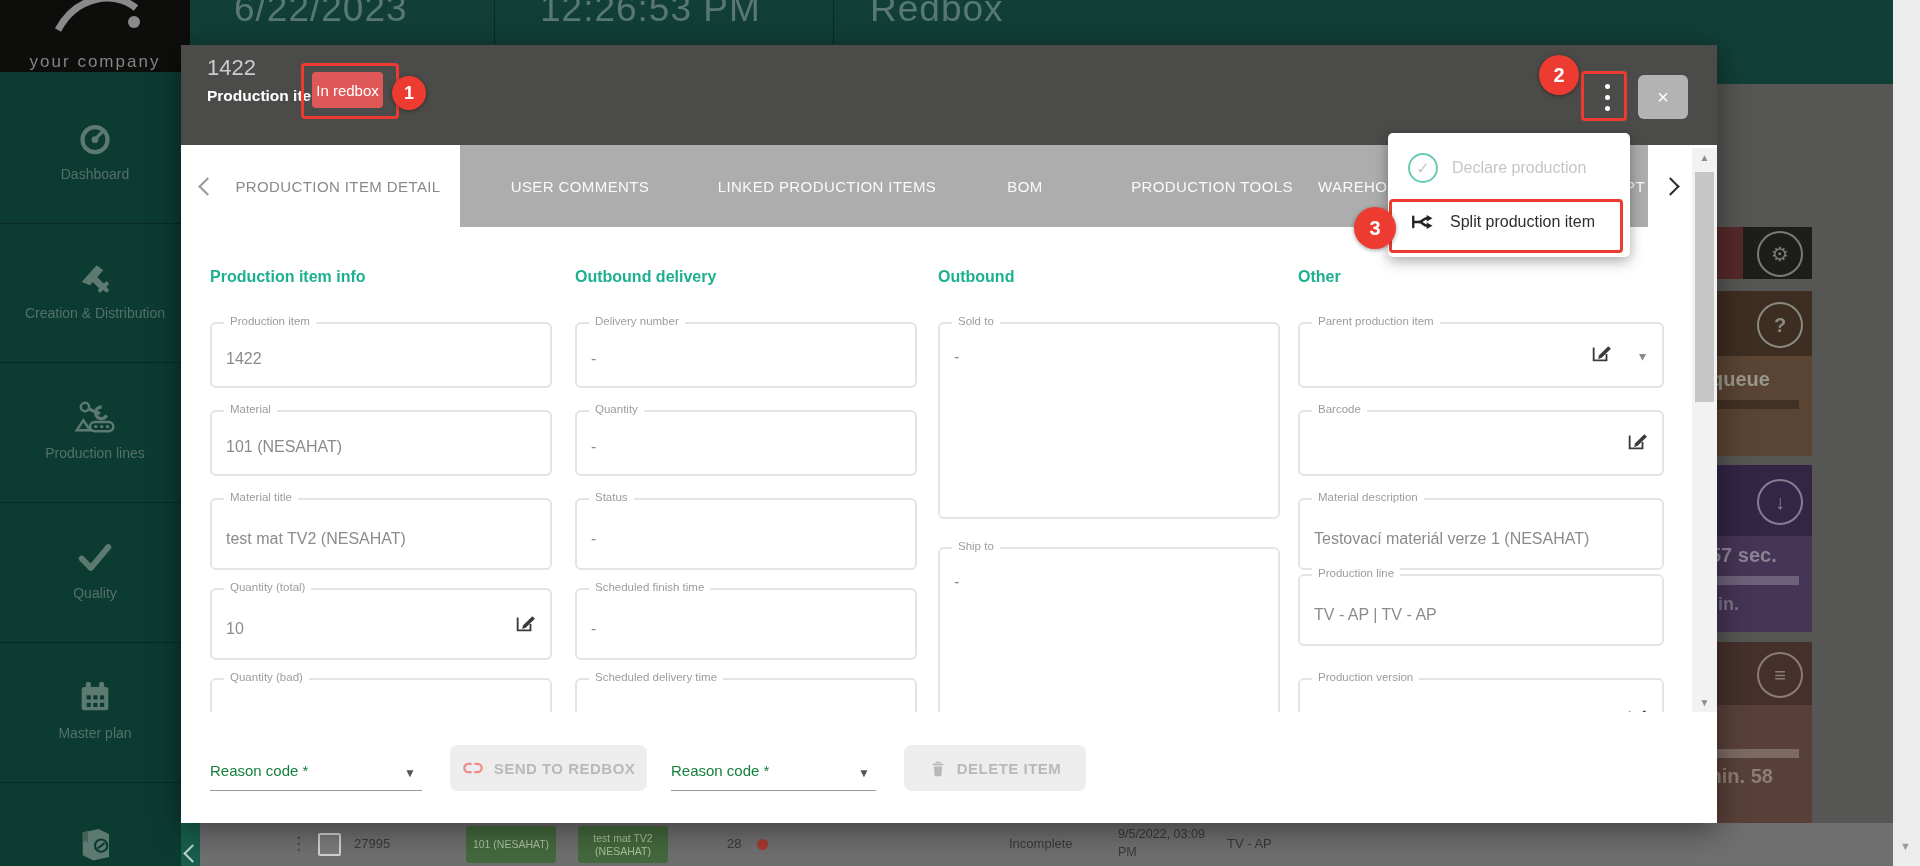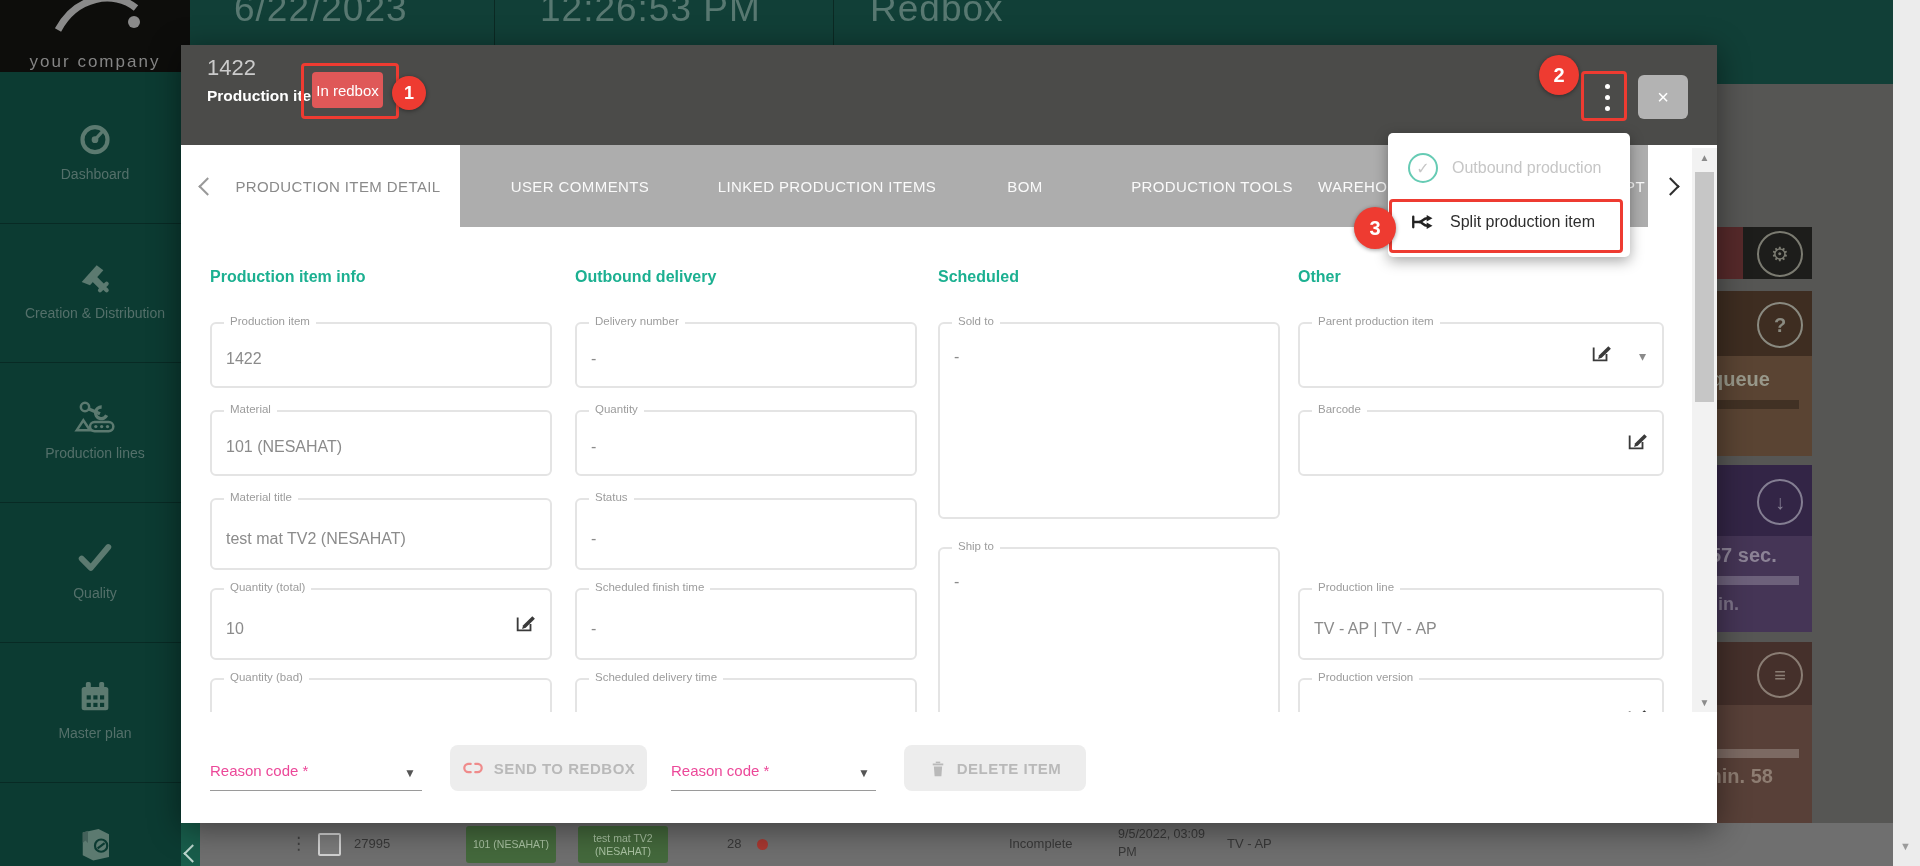--- a/index.html
+++ b/index.html
@@ -48,21 +48,21 @@
   .f .val.top{top:24px;}
   .edit-ic{position:absolute;right:14px;top:18px;width:22px;height:22px;}
   .caret{position:absolute;font-size:14px;color:#8a8a8a;}
   
   #mscroll{left:1511px;top:103px;width:25px;height:564px;background:#f2f2f2;}
   #mscroll .thumb{position:absolute;left:3px;top:24px;width:19px;height:230px;background:#c6c6c6;}
   #mscroll .ar{position:absolute;left:0;width:25px;text-align:center;color:#8b8b8b;font-size:10px;}
   
   #m-footer{left:0;top:667px;width:1536px;height:111px;background:#fff;}
   .ulsel{position:absolute;border-bottom:1px solid #9a9a9a;height:30px;}
-  .ulsel .slb{position:absolute;left:0;top:2px;font-size:15px;color:#ec4899;text-align:center;}
+  .ulsel .slb{position:absolute;left:0;top:2px;font-size:15px;color:#15803d;text-align:center;}
   .ulsel .scar{position:absolute;right:6px;top:6px;font-size:12px;color:#555;}
   .gbtn{position:absolute;top:33px;height:46px;background:#ededed;border-radius:8px;display:flex;align-items:center;justify-content:center;gap:10px;color:#b9b9b9;font-weight:bold;font-size:15px;letter-spacing:.5px;cursor:default;}
   
   #menu{left:1207px;top:88px;width:242px;background:#fff;border-radius:5px;box-shadow:0 4px 14px rgba(0,0,0,.35);padding:8px 0;z-index:30;}
   .menu-item{position:relative;height:54px;display:flex;align-items:center;gap:14px;padding-left:20px;cursor:pointer;}
   #mi-declare span{color:#c6c6c6;font-size:16px;}
   #mi-split span{color:#2e2e2e;font-size:16px;}
   .ck-circle{width:26px;height:26px;border:2px solid #66cbb4;border-radius:50%;color:#66cbb4;display:flex;align-items:center;justify-content:center;font-size:15px;}
   
   .ann-rect{position:absolute;border:3px solid #ee3b31;border-radius:4px;z-index:40;}
@@ -261,21 +261,21 @@
         <span class="tab-lb" style="left:858px;transform:none">WAREHOUSE</span>
         <span class="tab-lb" style="right:3px;left:auto;transform:none">RECEIPT</span>
       </div>
       <span class="chev abs" style="left:1483px;top:35px;transform:rotate(225deg);border-color:#2e2e2e"></span>
     </div>
 
     <div id="m-body" class="abs">
 
       <span class="col-h" style="left:29px">Production item info</span>
       <span class="col-h" style="left:394px">Outbound delivery</span>
-      <span class="col-h" style="left:757px">Scheduled</span>
+      <span class="col-h" style="left:757px">Outbound</span>
       <span class="col-h" style="left:1117px">Other</span>
 
       <div class="f" style="left:29px;top:95px;width:338px;height:62px">
         <span class="lab">Production item</span>
         <span class="val">1422</span>
       </div>
       <div class="f" style="left:29px;top:183px;width:338px;height:62px">
         <span class="lab">Material</span>
         <span class="val">101 (NESAHAT)</span>
       </div>
@@ -338,21 +338,25 @@
       <div class="f" style="left:1117px;top:95px;width:362px;height:62px">
         <span class="lab">Parent production item</span>
         <span class="edit-ic" style="right:50px">
           <svg width="22" height="22" viewBox="0 0 24 24">
               <path d="M4 6v14h14v-7" fill="none" stroke="#3a3a3a" stroke-width="2"></path>
               <path d="M10 14.5 L20 4.5 l2.8 2.8 L12.8 17.3 l-4 1.2 z" fill="#3a3a3a"></path>
             </svg>
         </span>
         <span class="caret" style="right:16px;top:24px">▾</span>
       </div>
-      <div class="f" style="left:1117px;top:361px;width:362px;height:68px">
+      <div class="f" style="left:1117px;top:271px;width:362px;height:68px">
+        <span class="lab">Material description</span>
+        <span class="val" style="top:30px">Testovací materiál verze 1 (NESAHAT)</span>
+      </div>
+      <div class="f" style="left:1117px;top:347px;width:362px;height:68px">
         <span class="lab">Production line</span>
         <span class="val" style="top:30px">TV - AP | TV - AP</span>
       </div>
       <div class="f" style="left:1117px;top:451px;width:362px;height:62px">
         <span class="lab">Production version</span>
         <span class="edit-ic" style="top:26px">
           <svg width="22" height="22" viewBox="0 0 24 24">
               <path d="M4 6v14h14v-7" fill="none" stroke="#3a3a3a" stroke-width="2"></path>
               <path d="M10 14.5 L20 4.5 l2.8 2.8 L12.8 17.3 l-4 1.2 z" fill="#3a3a3a"></path>
             </svg>
@@ -388,21 +392,21 @@
             <path d="M9 4.5 h6 v2 H9 z" fill="#b9b9b9"></path>
             <path d="M6.5 11 h11 l-1 13 h-9 z" fill="#b9b9b9"></path>
           </svg>
         <span>DELETE ITEM</span>
       </div>
     </div>
 
     <div id="menu" class="abs">
       <div class="menu-item" id="mi-declare">
         <span class="ck-circle">✓</span>
-        <span>Outbound production</span>
+        <span>Declare production</span>
       </div>
       <div class="menu-item" id="mi-split">
         <svg width="28" height="28" viewBox="0 0 24 24">
           <path d="M4.5 7.5 v9" stroke="#222" stroke-width="2" stroke-linecap="round"></path>
           <path d="M4.5 12 h5 c3 0 3.5-3.2 7-3.2" fill="none" stroke="#222" stroke-width="2"></path>
           <path d="M9.5 12 c3 0 3.5 3.2 7 3.2" fill="none" stroke="#222" stroke-width="2"></path>
           <path d="M16 6 l5 2.8 -5 2.8 z" fill="#222"></path>
           <path d="M16 12.4 l5 2.8 -5 2.8 z" fill="#222"></path>
         </svg>
         <span>Split production item</span>

